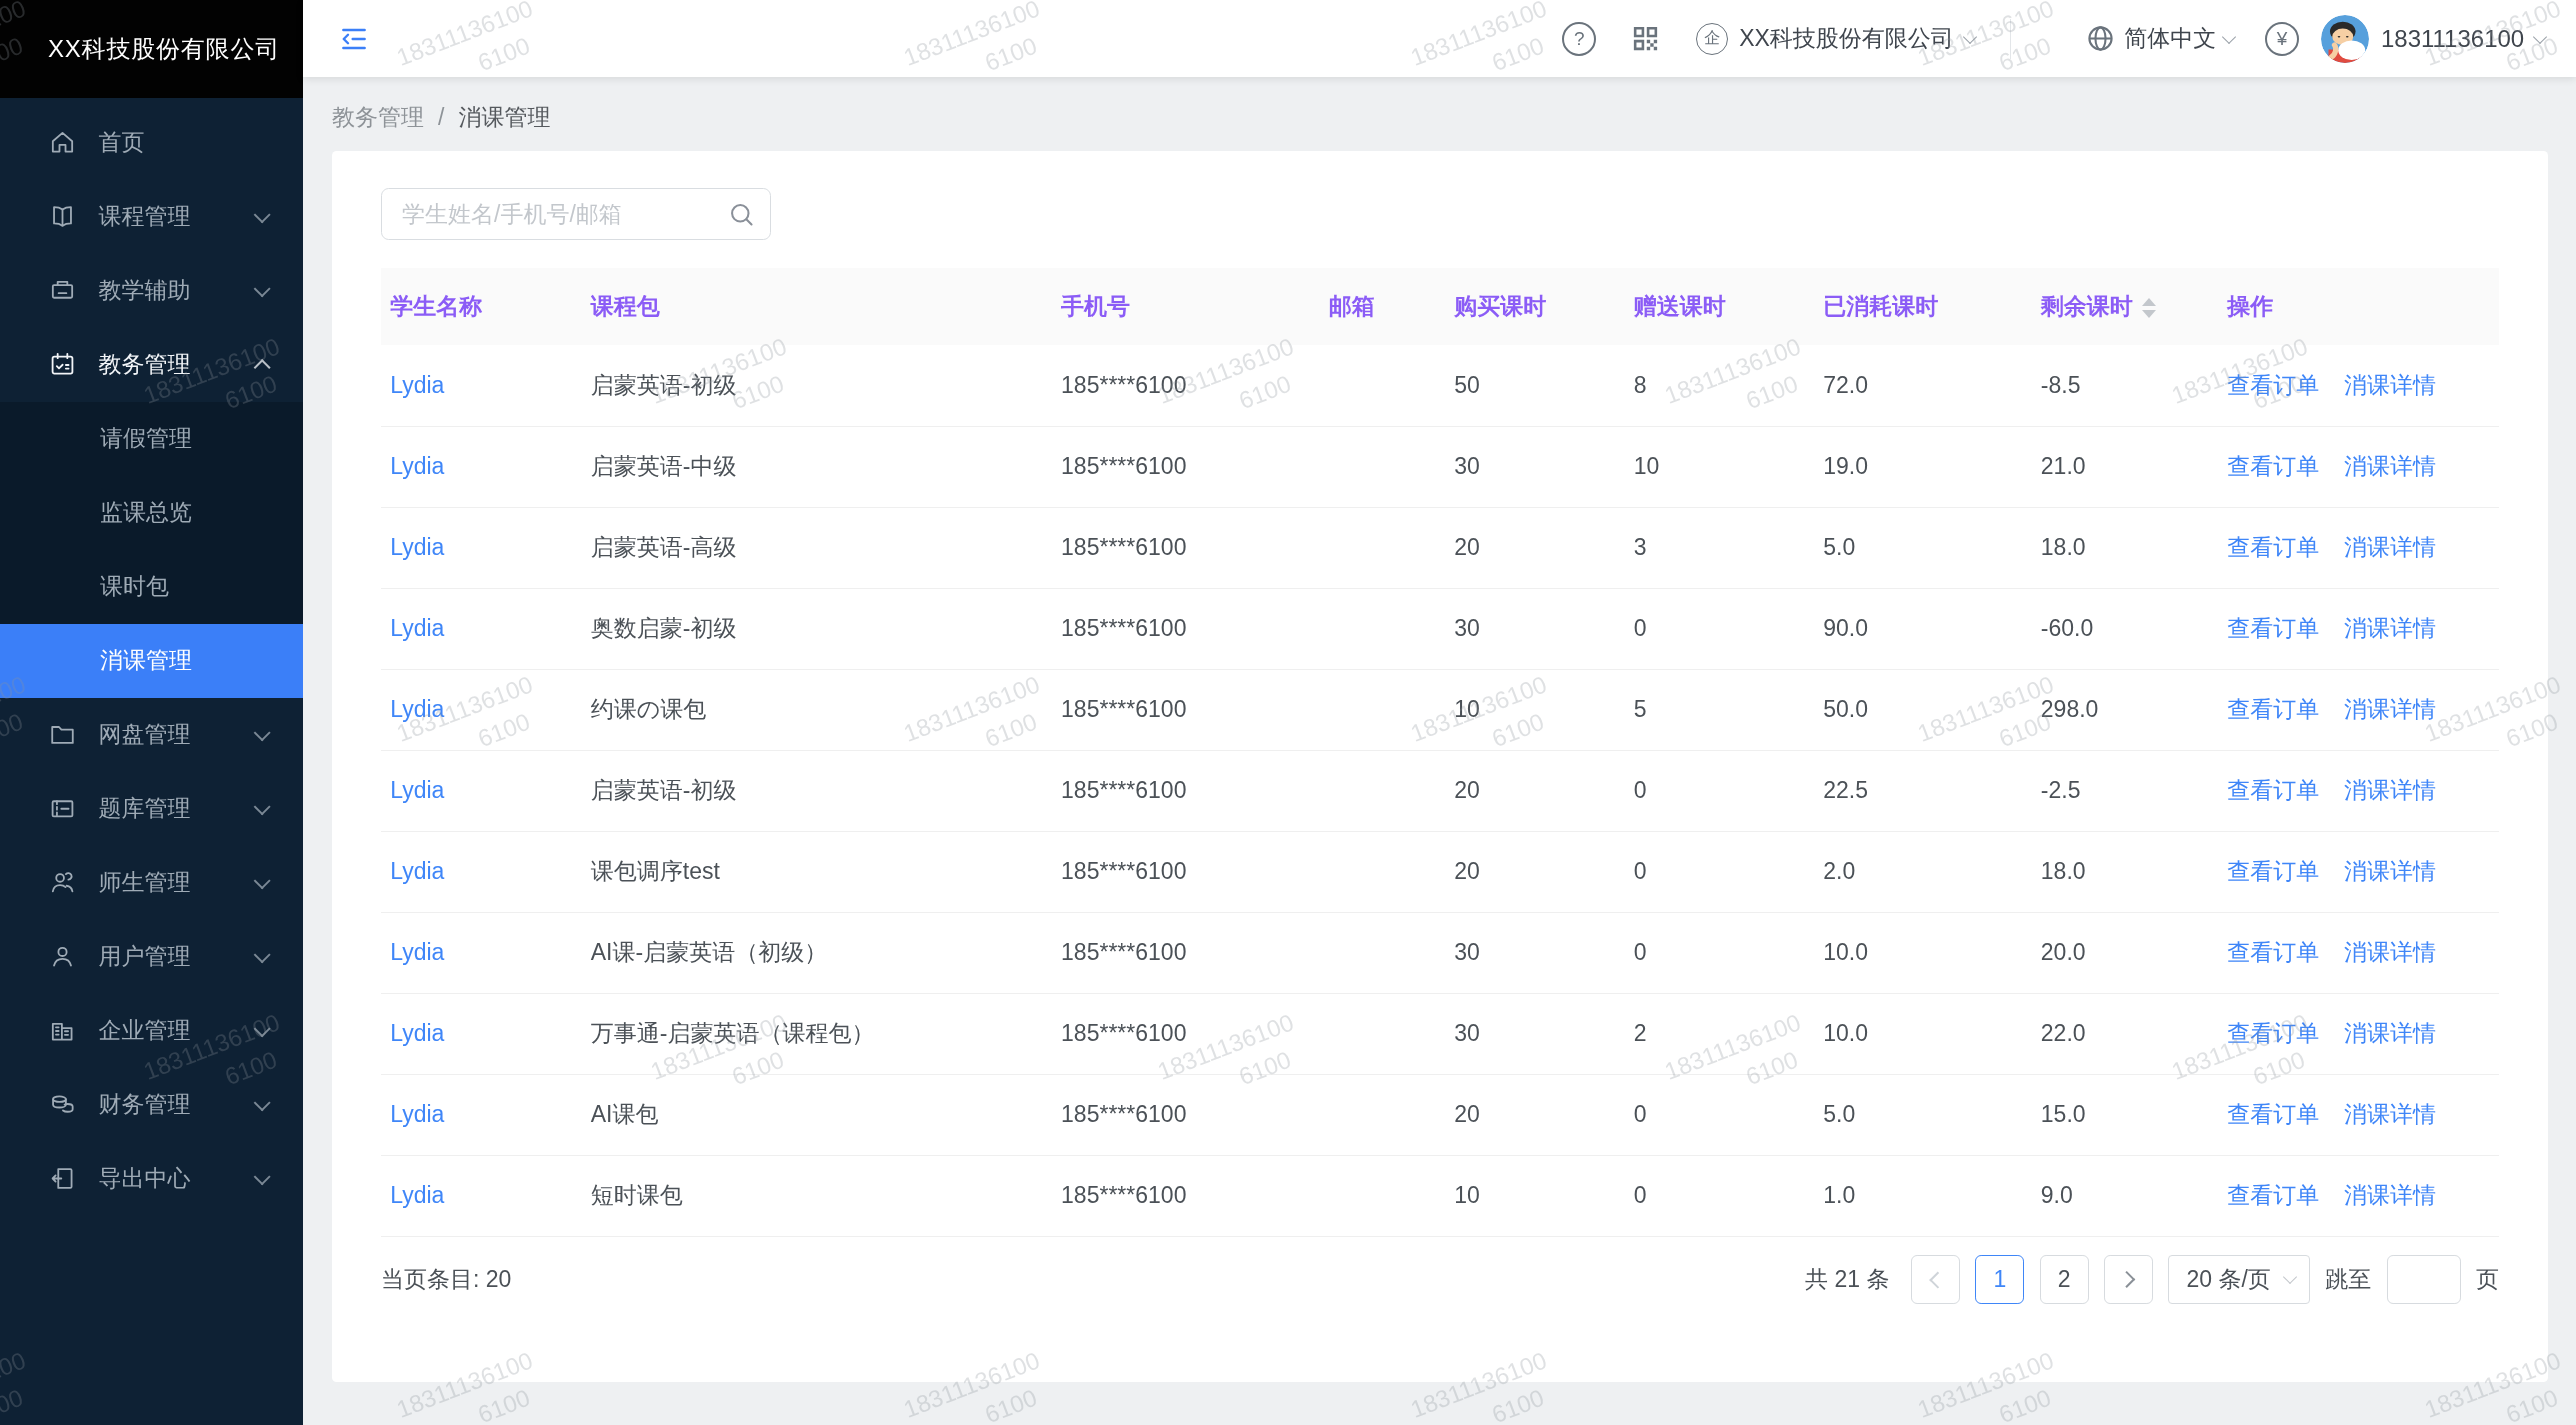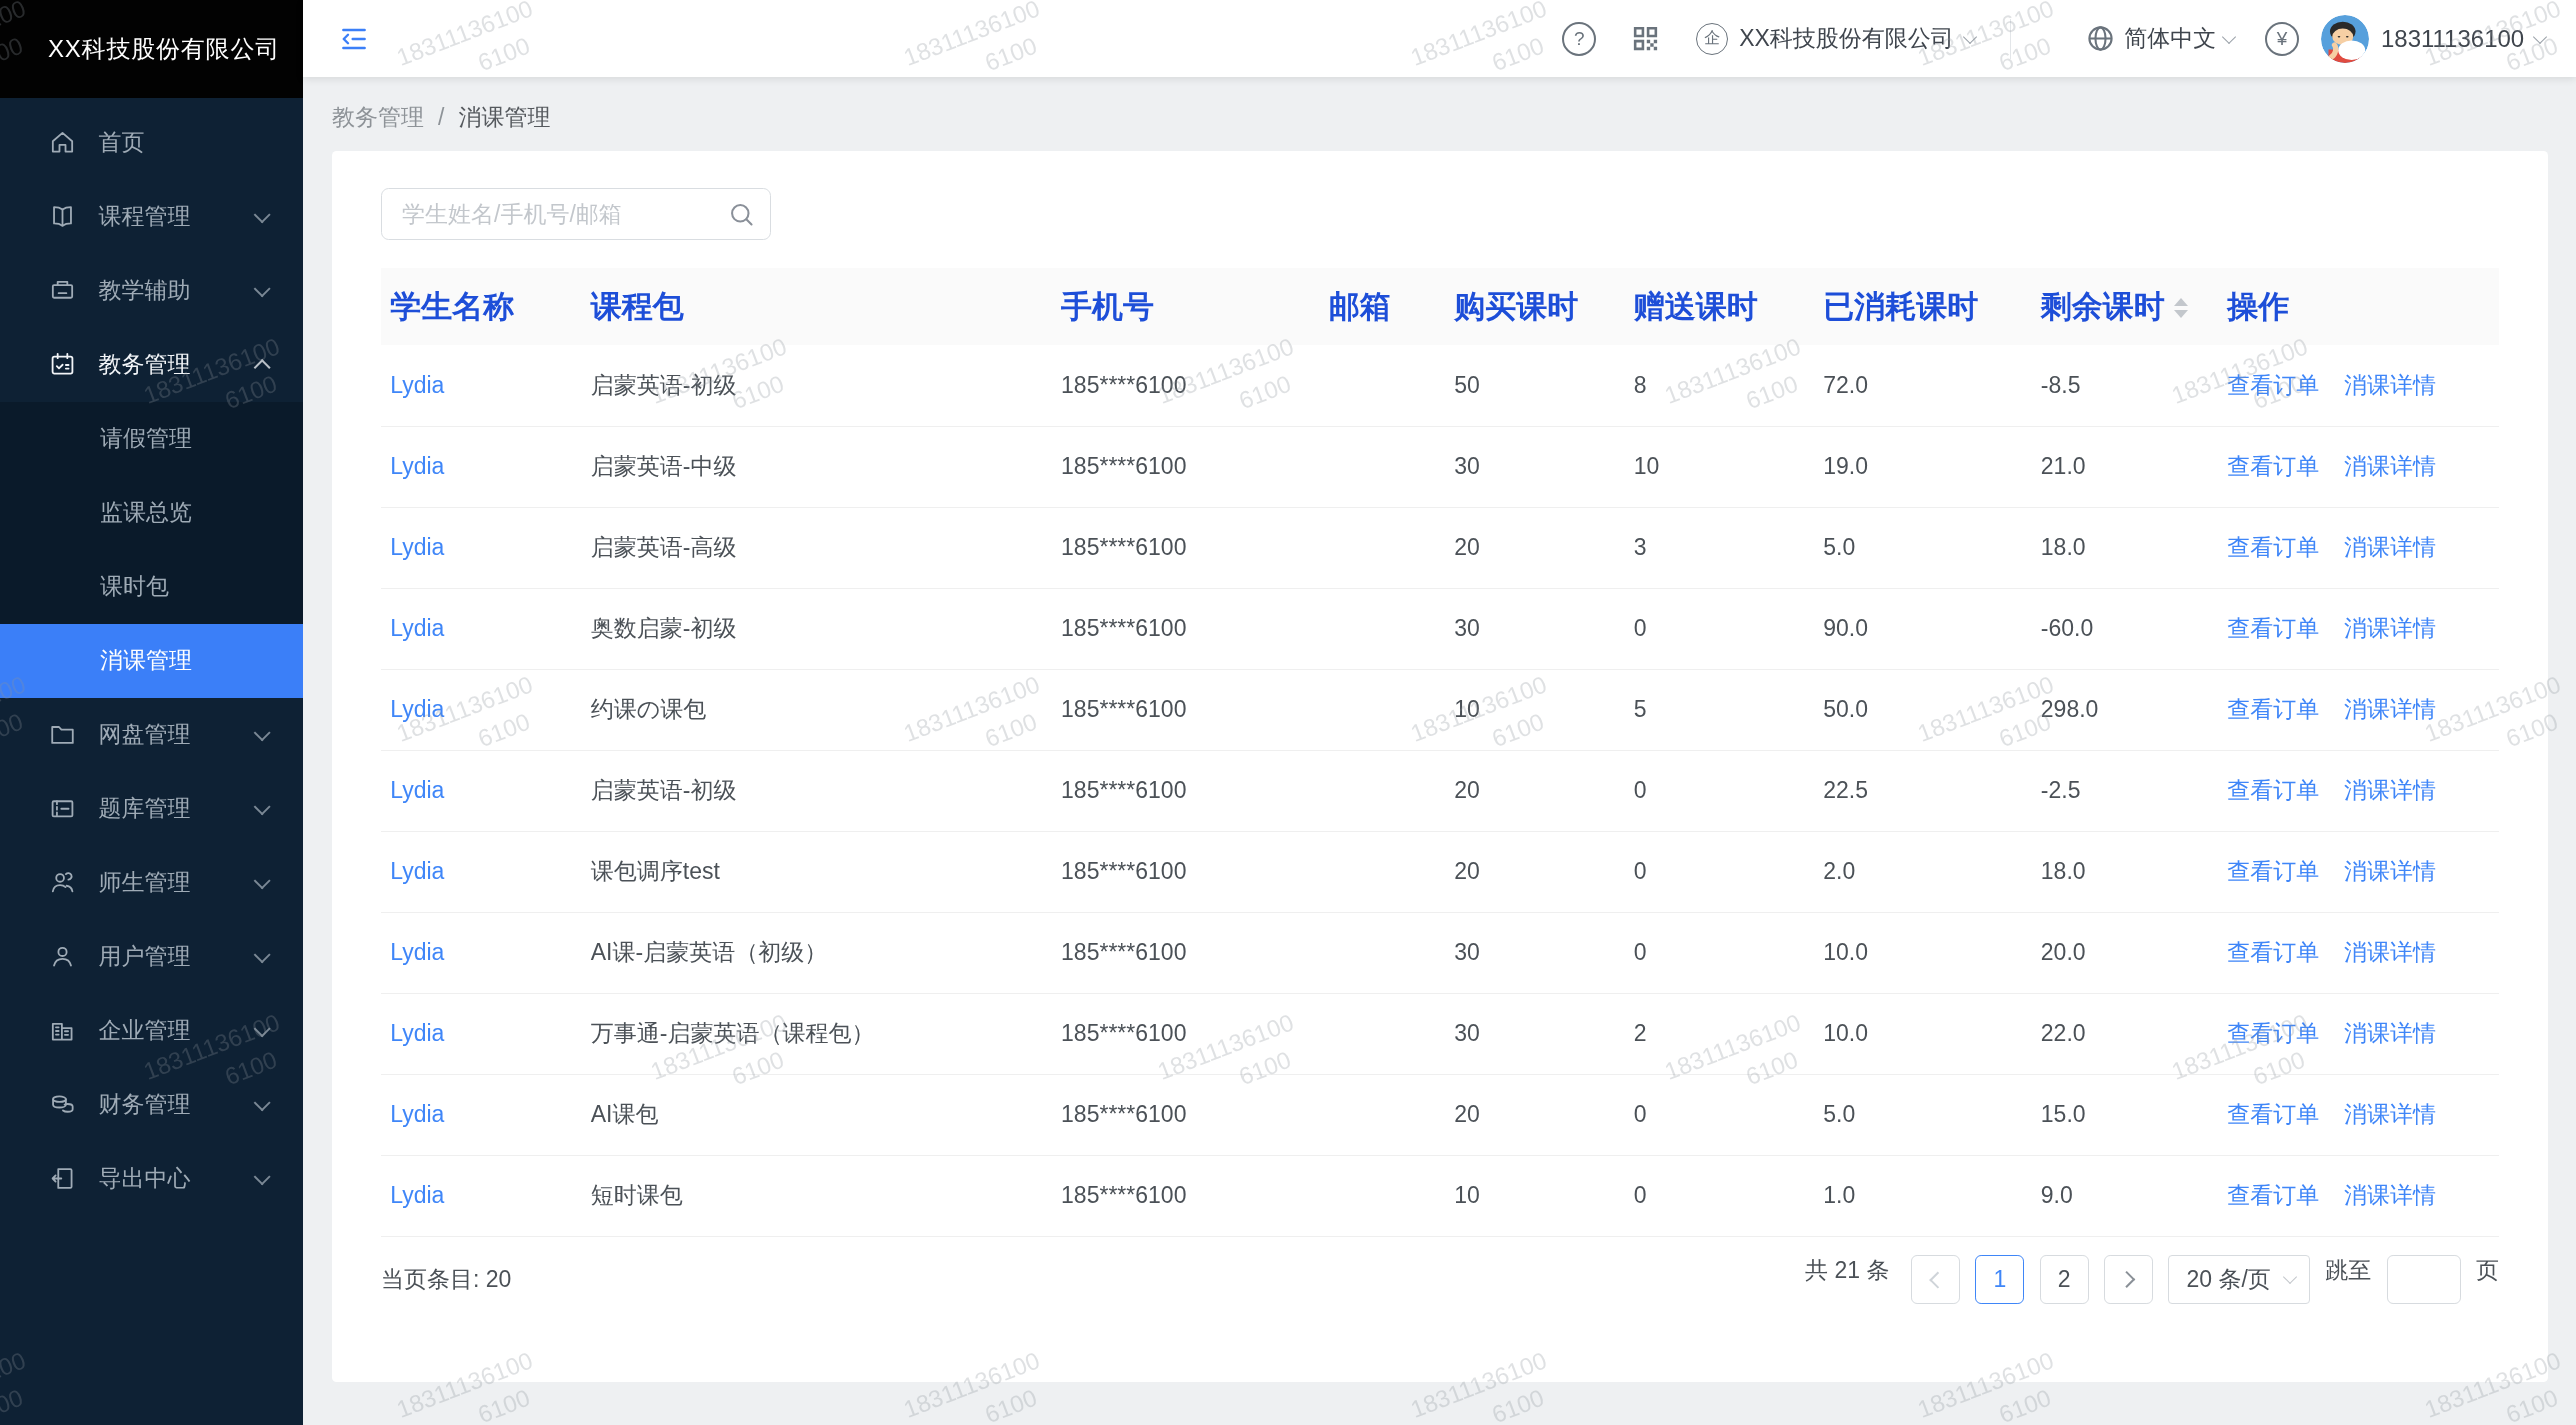--- a/index.html
+++ b/index.html
@@ -67,34 +67,34 @@
         padding:37px 49px 0;display:flex;flex-direction:column;overflow:hidden;}
 
   .search-wrap{position:relative;width:390px;height:52px;flex:none;}
   .search-input{width:100%;height:100%;border:1.5px solid #d9dde1;border-radius:7.7px;
         padding:0 37px 0 20px;font-size:23px;color:#333;outline:none;background:#fff;}
   .search-input::placeholder{color:#c3c7cc;}
   .search-icon{position:absolute;right:15.4px;top:11.5px;width:29px;height:29px;color:#8a9099;pointer-events:none;}
   .search-icon svg{width:29px;height:29px;}
 
   table{margin-top:28px;border-collapse:collapse;table-layout:fixed;width:100%;flex:none;}
-  thead th{background:#fafafa;height:77px;text-align:left;font-size:31px;color:#1d4ed8;
+  thead th{background:#fafafa;height:77px;text-align:left;font-size:23px;color:#8b5cf6;
            font-weight:700;padding:0 9.2px;white-space:nowrap;}
   tbody td{height:81px;border-bottom:1.5px solid #efefef;font-size:23px;color:#4b5157;
            padding:0 9.2px;white-space:nowrap;overflow:hidden;}
   .link{color:var(--link);cursor:pointer;}
   .ops .op-link{color:var(--link);cursor:pointer;margin-right:24.6px;}
   .ops .op-link:last-child{margin-right:0;}
   .sort{display:inline-flex;flex-direction:column;gap:3.8px;margin-left:9.2px;vertical-align:middle;}
   .caret{width:0;height:0;border-left:7px solid transparent;border-right:7px solid transparent;}
   .caret.up{border-bottom:8.4px solid #c3c7cc;}
   .caret.down{border-top:8.4px solid #c3c7cc;}
 
   .card-footer{display:flex;align-items:center;margin-top:18.4px;font-size:23px;color:#4b5157;flex:none;}
-  .pg{display:flex;gap:15.4px;margin-left:auto;}
+  .pg{display:flex;align-items:center;gap:15.4px;margin-left:auto;}
   .pg-total{margin-right:6.1px;}
   .pg-btn{min-width:49px;height:49px;border:1.5px solid #d7dbdf;border-radius:6.1px;background:#fff;
           display:flex;align-items:center;justify-content:center;font-size:23px;color:#4b5157;
           cursor:pointer;font-family:inherit;padding:0;}
   .pg-btn.active{border-color:var(--link);color:var(--link);}
   .pg-chev{display:block;width:11.5px;height:11.5px;border-left:2.3px solid #8a9097;border-bottom:2.3px solid #8a9097;}
   .pg-prev .pg-chev{transform:rotate(45deg);margin-left:4.6px;}
   .pg-next .pg-chev{transform:rotate(225deg);margin-right:4.6px;}
   .pg-btn.disabled{cursor:default;}
   .pg-btn.disabled .pg-chev{border-color:#cfd4d9;}

